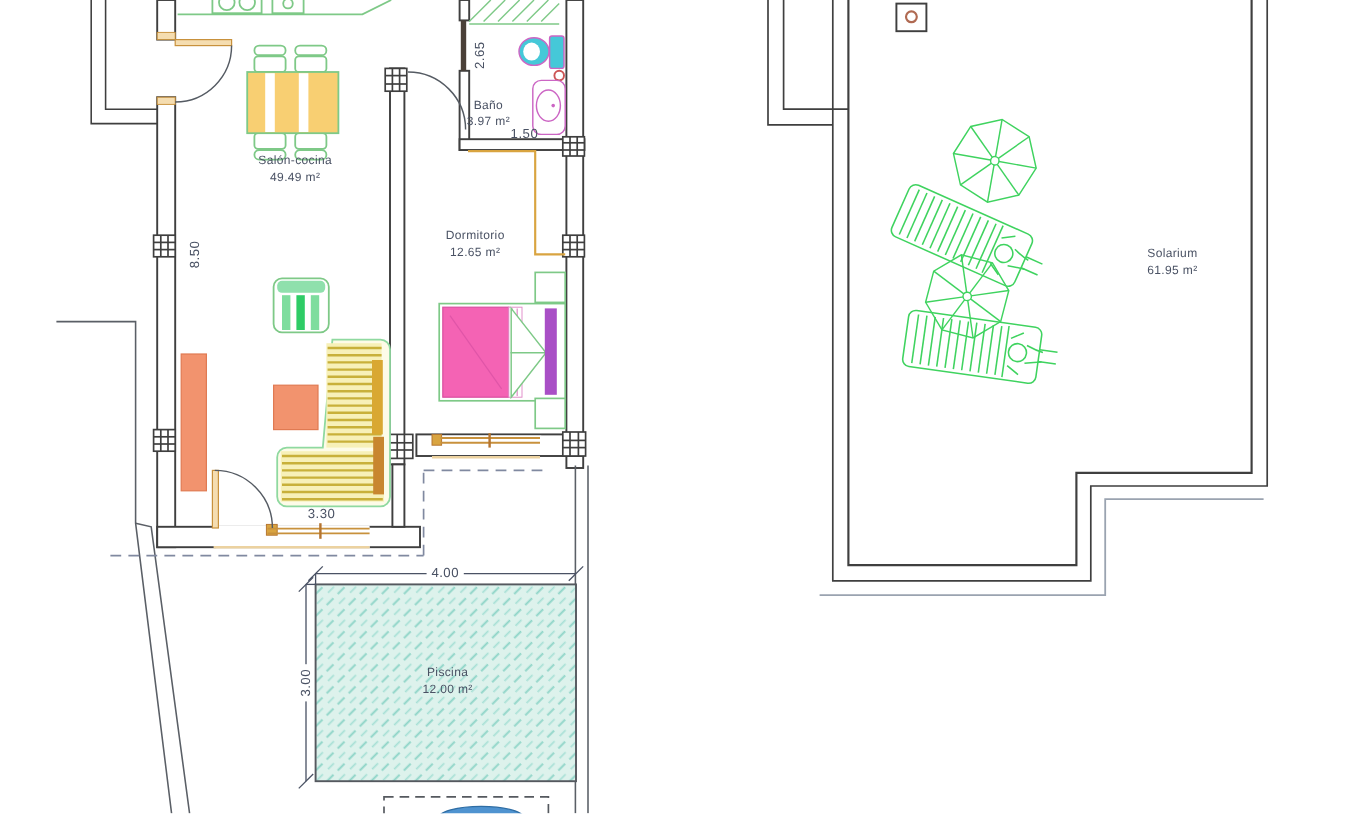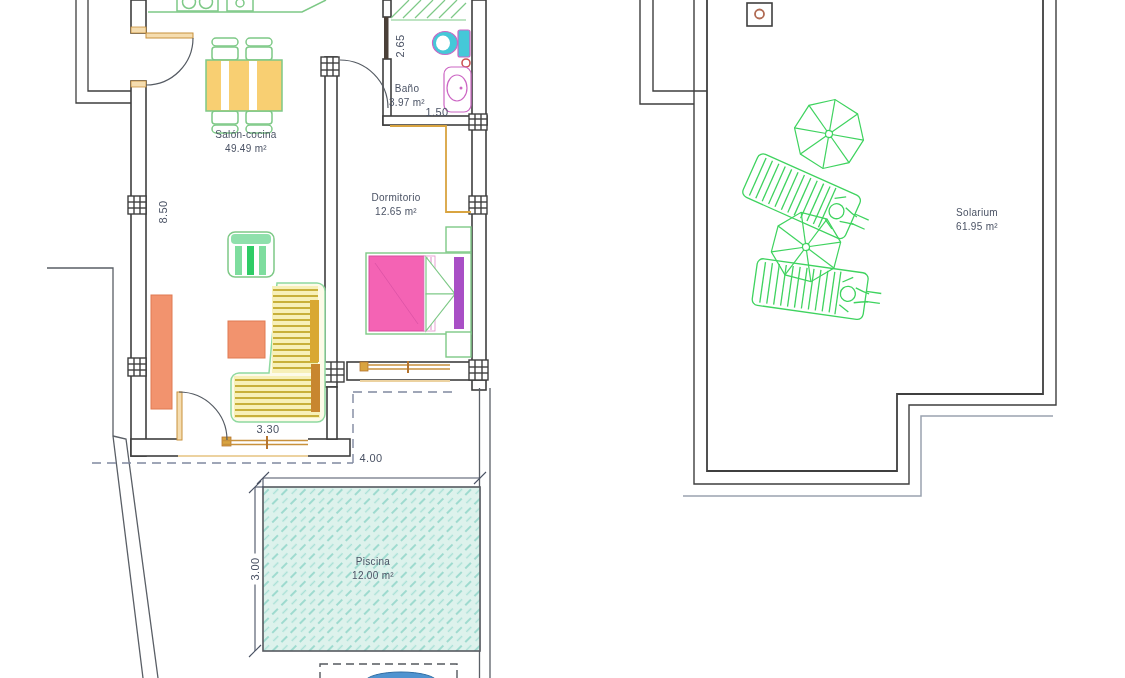--- a/index.html
+++ b/index.html
@@ -376,15 +376,15 @@
 </div>
 <div class="lbl" style="left:977px;top:219px;">
   <div>Solarium</div>
   <div>61.95 m²</div>
 </div>
 
 <div class="dim rot" style="left:163px;top:212px;">8.50</div>
 <div class="dim rot" style="left:400px;top:46px;">2.65</div>
 <div class="dim" style="left:437px;top:112px;text-align:center;">1.50</div>
 <div class="dim" style="left:246px;top:429px;margin-left:22px;">3.30</div>
-<div class="dim onLine" style="left:371px;top:458px;">4.00</div>
+<div class="dim onLine" style="left:371px;top:478px;">4.00</div>
 <div class="dim rot onLine" style="left:255px;top:569px;">3.00</div>
 </div>
 
 </body></html>

